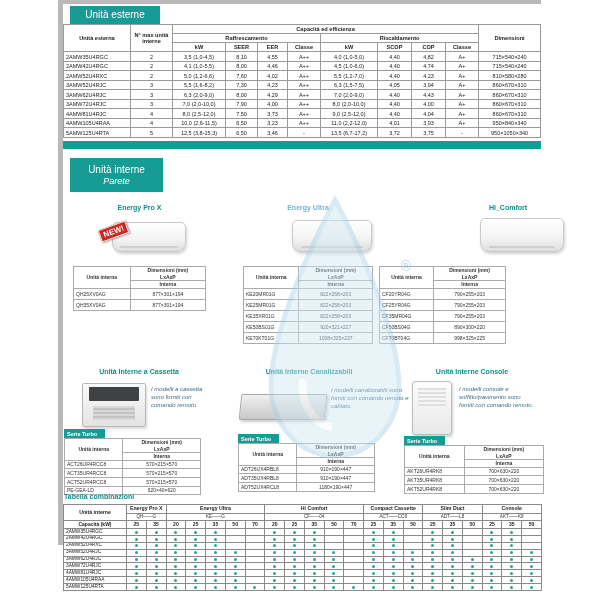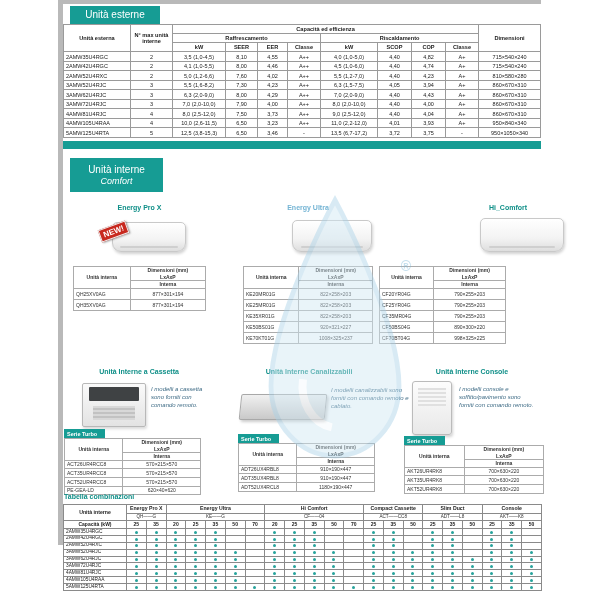--- a/index.html
+++ b/index.html
@@ -264,21 +264,21 @@
           <td>-</td>
           <td>950×1050×340</td>
         </tr>
       </tbody>
     </table>
 
   <div class="divider"></div>
 
   <div class="tbox t2">
     <div>Unità interne</div>
-    <div class="sub">Comfort</div>
+    <div class="sub">Parete</div>
   </div>
 
   <div class="prod-title pt-epx">Energy Pro X</div>
   <div class="prod-title pt-eu">Energy Ultra</div>
   <div class="prod-title pt-hc">Hi_Comfort</div>
 
   <div class="wallunit wu-epx"></div>
   <div class="new-badge">NEW!</div>
   <div class="wallunit wu-eu"></div>
   <div class="wallunit wu-hc"></div>

